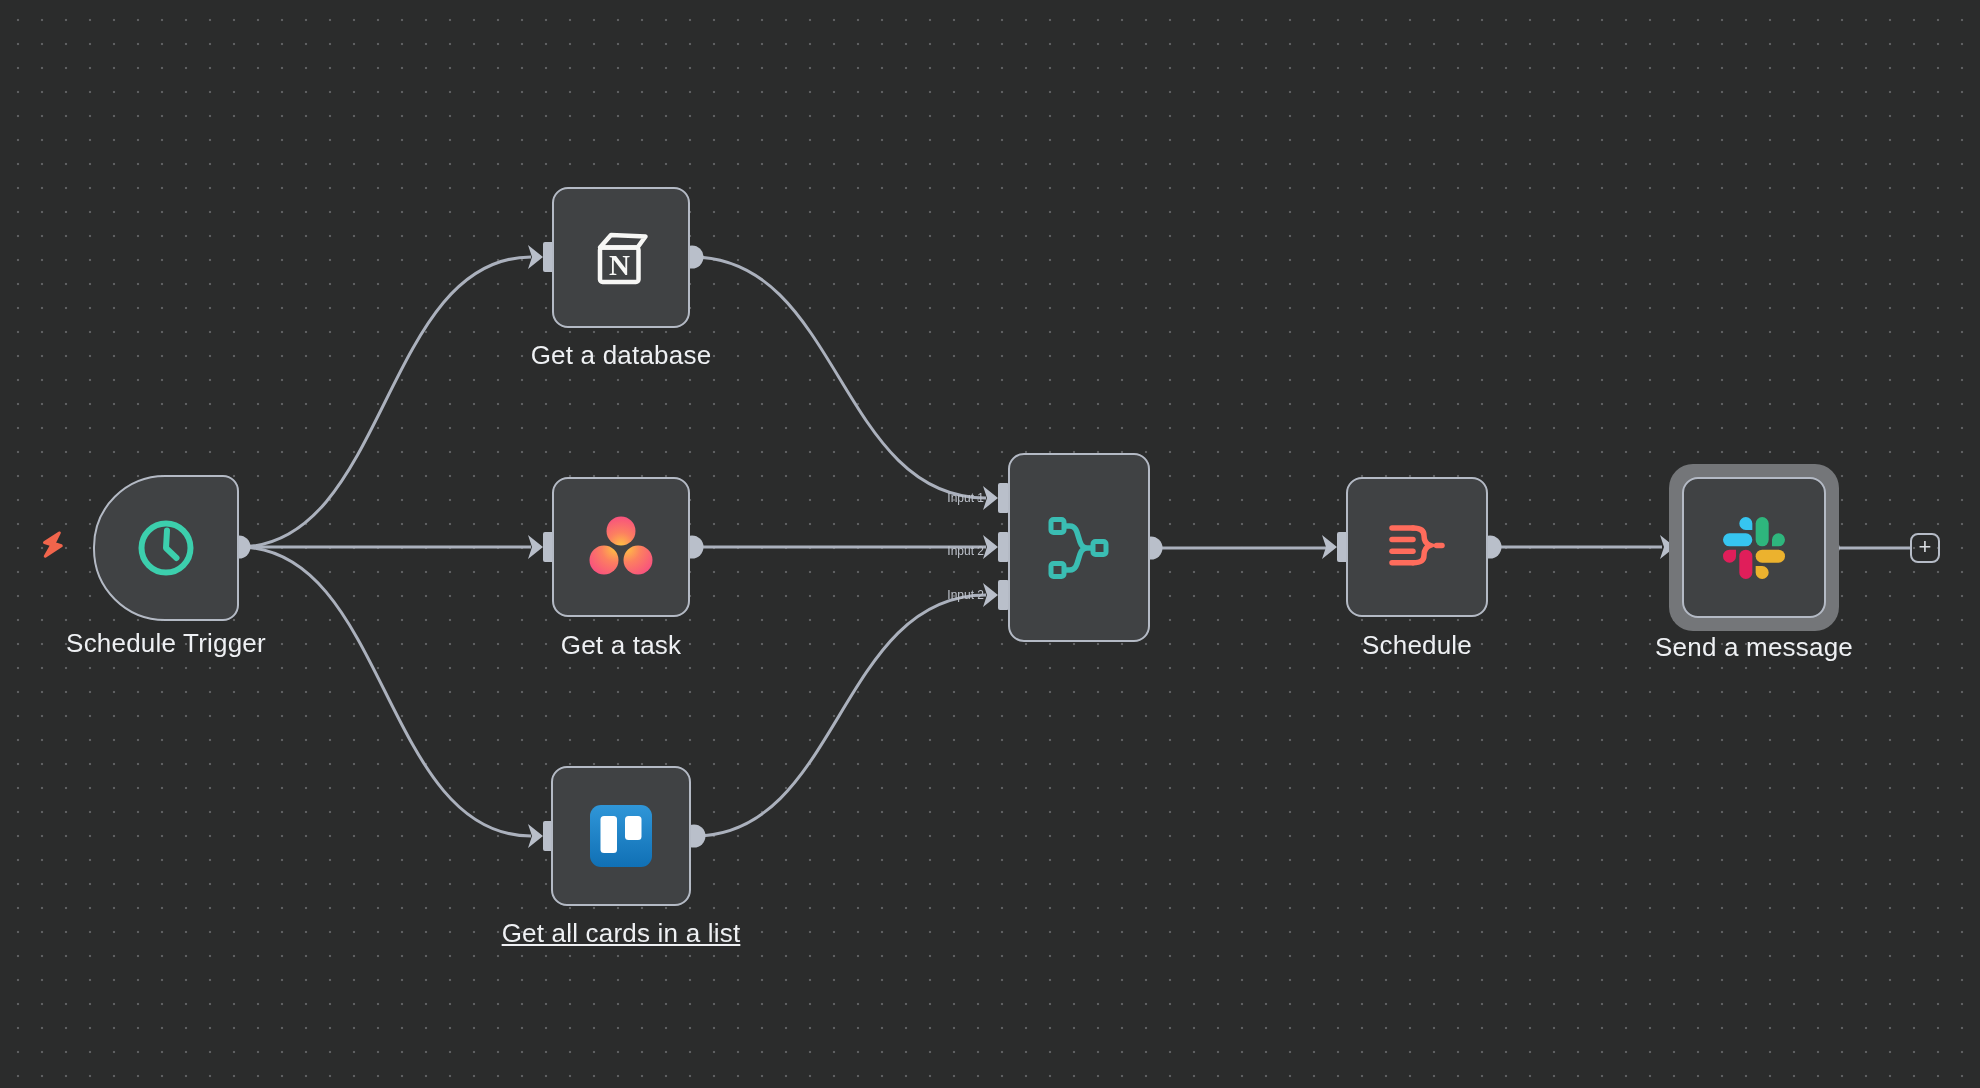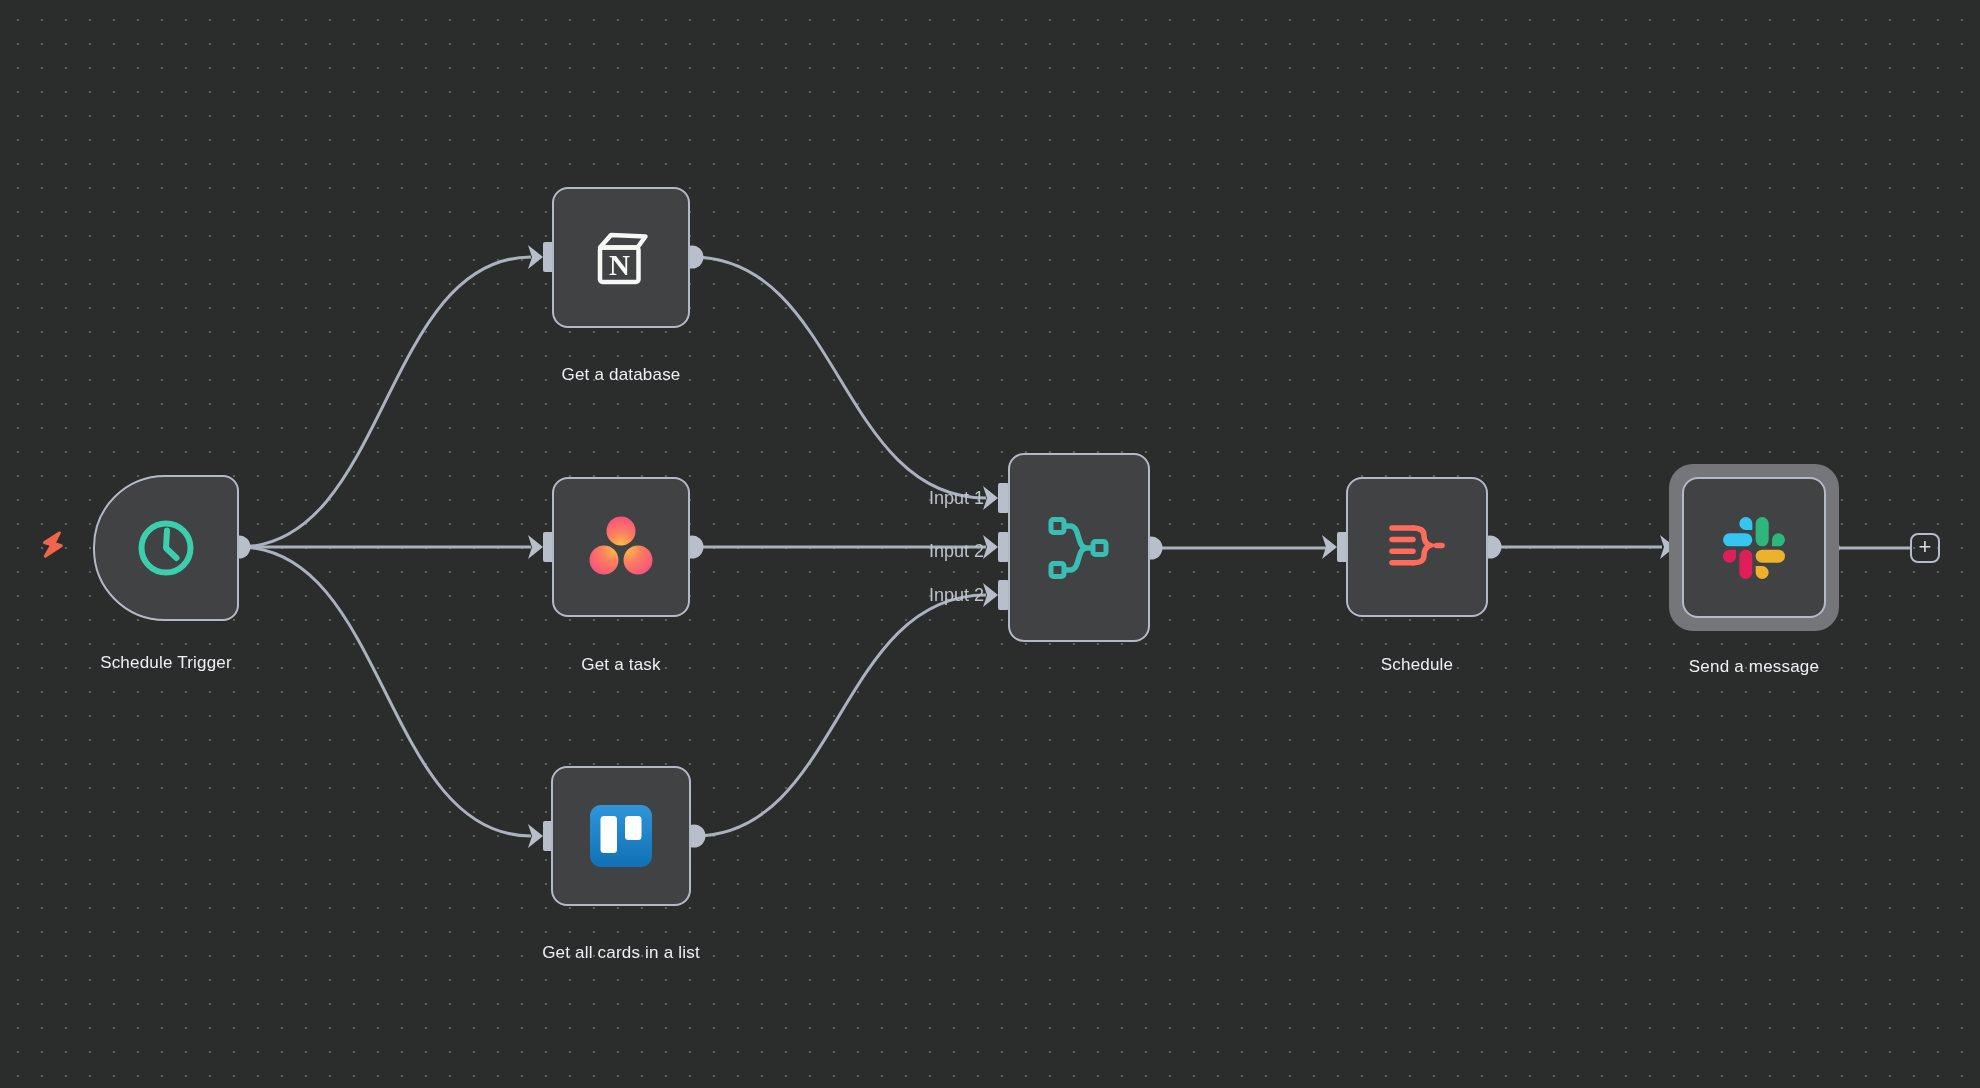--- a/index.html
+++ b/index.html
@@ -14,25 +14,25 @@
   .conn{stroke:#abb1bd;stroke-width:3;fill:none;}
   .dot{fill:#b9bfca;}
   .portbar{fill:#b9bfca;}
   .node{
     position:absolute;display:flex;align-items:center;justify-content:center;
     background:#404244;border:2.5px solid #b4bac5;box-sizing:border-box;
     border-radius:16px;
   }
   .node-label{
     position:absolute;width:600px;text-align:center;
-    color:#eef0f3;font-size:17px;line-height:28px;letter-spacing:.2px;margin-top:20px;
+    color:#eef0f3;font-size:26px;line-height:28px;letter-spacing:.2px;
   }
   .port-label{
     position:absolute;width:160px;text-align:right;
-    color:#bdc2cb;font-size:18px;line-height:20px;
+    color:#bdc2cb;font-size:12px;line-height:20px;
   }
   .selection{
     position:absolute;background:#747679;border-radius:24px;
     display:flex;align-items:center;justify-content:center;
   }
   #plus-btn{
     position:absolute;left:1910px;top:533px;width:30px;height:30px;
     border:2.5px solid #b6bcc7;border-radius:8px;box-sizing:border-box;
     color:#dadde2;font-size:22px;line-height:24px;text-align:center;
     background:transparent;display:flex;align-items:center;justify-content:center;
@@ -154,21 +154,21 @@
         <linearGradient id="tg" x1="0" y1="0" x2="0" y2="1">
           <stop offset="0%" stop-color="#2f96d8"></stop>
             <stop offset="100%" stop-color="#1070b5"></stop>
         </linearGradient>
       </defs>
       <rect x="0" y="0" width="62" height="62" rx="11" fill="url(#tg)"></rect>
       <rect x="10.5" y="11" width="16.5" height="37" rx="3.5" fill="#ffffff"></rect>
       <rect x="35" y="11" width="16.5" height="24" rx="3.5" fill="#ffffff"></rect>
     </svg>
   </div>
-  <div class="node-label" style="left:321px;top:919px;">Get all cards in a list</div>
+  <div class="node-label" style="left:321px;top:919px;text-decoration:underline;">Get all cards in a list</div>
 
   <div class="node" style="left:1008px;top:453px;width:142px;height:189px;">
     <svg width="62" height="64" viewBox="0 0 62 64">
       <path d="M 16 10 H 22 C 33 10 28 32 39 32 M 16 54 H 22 C 33 54 28 32 39 32 H 45" fill="none" stroke="#3abdb3" stroke-width="5.5" stroke-linecap="round" stroke-linejoin="round"></path>
       <rect x="3" y="3.5" width="13" height="13" rx="2.5" fill="#404244" stroke="#3abdb3" stroke-width="5"></rect>
       <rect x="3" y="47.5" width="13" height="13" rx="2.5" fill="#404244" stroke="#3abdb3" stroke-width="5"></rect>
       <rect x="45" y="25.5" width="13" height="13" rx="2.5" fill="#404244" stroke="#3abdb3" stroke-width="5"></rect>
     </svg>
   </div>
   <div class="port-label" style="left:824px;top:488px;">Input 1</div>

